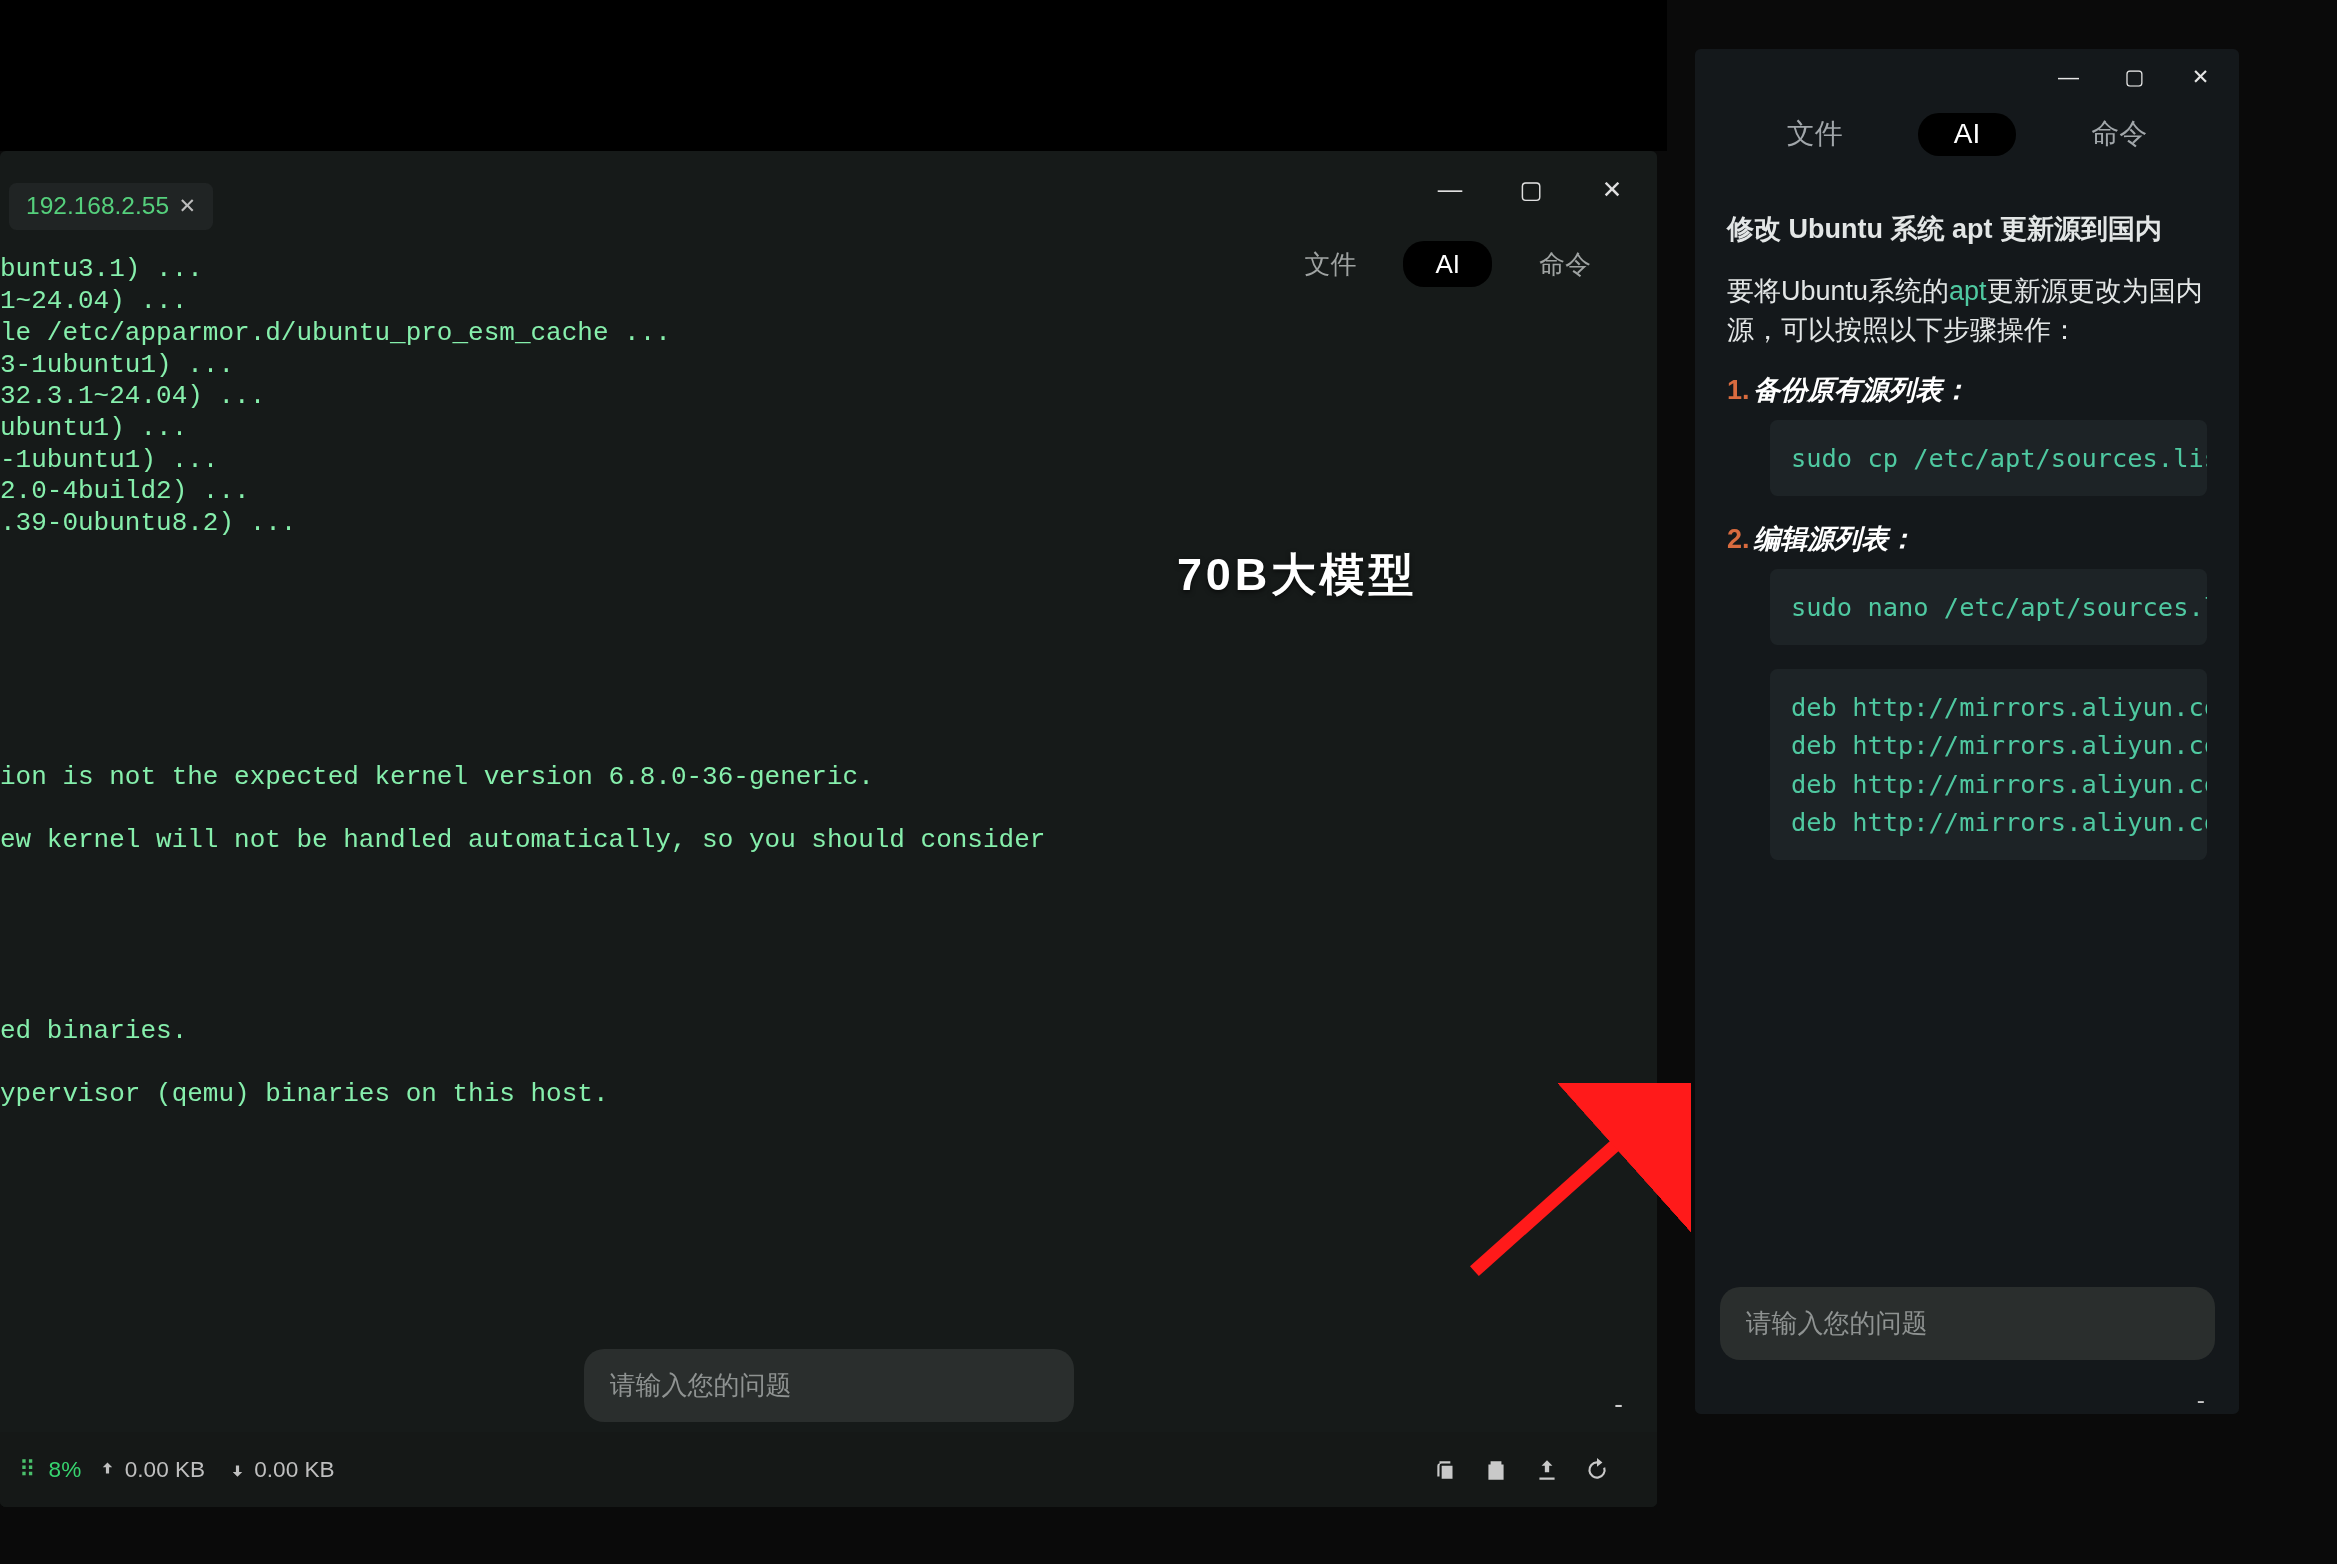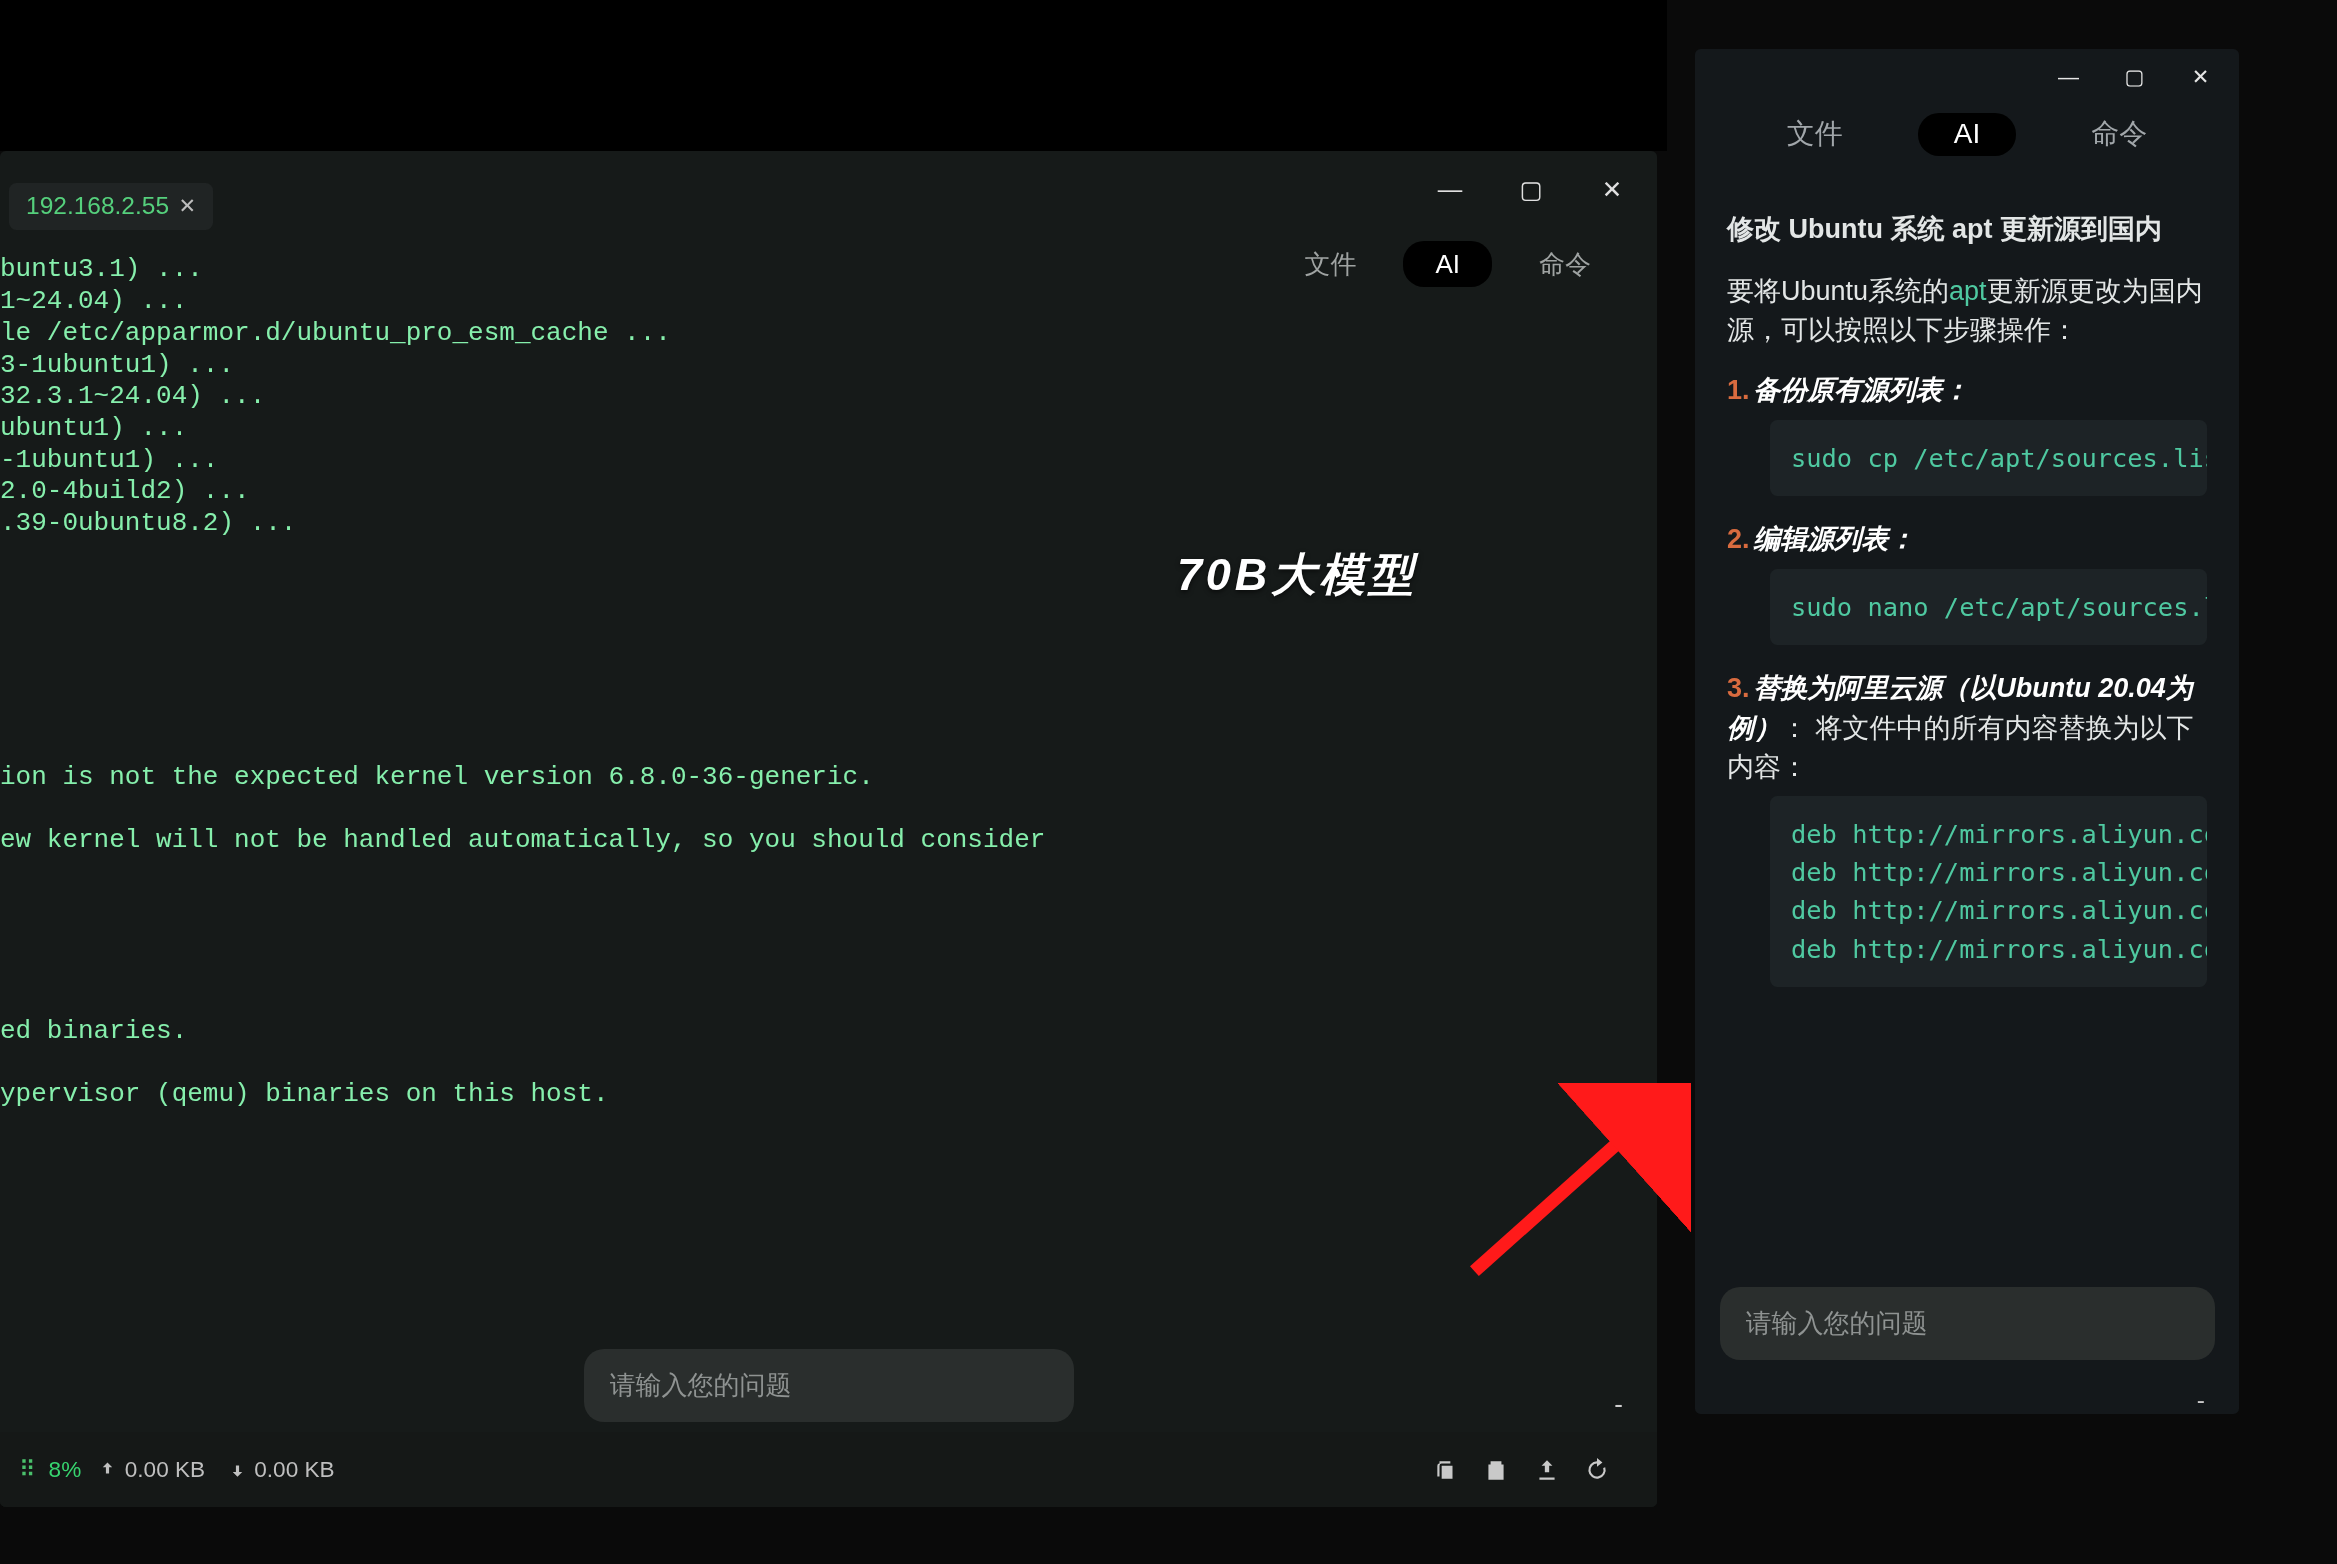--- a/index.html
+++ b/index.html
@@ -81,21 +81,20 @@
     color: #9fa3a2;
   }
   .term-tabs-right .pill {
     background: #000;
     color: #fff;
     padding: 7.5px 32px;
     border-radius: 21px;
   }
   .overlay-text {
     position: absolute;
-    font-style: italic;
     font-weight: 900;
     color: #fff;
     letter-spacing: 3.8px;
     text-shadow: 0 1.9px 5.6px rgba(0,0,0,0.6);
   }
   .overlay-1 { left: 1177px; top: 394px; font-size: 45px; }
   .overlay-2 { left: 1243px; top: 478px; font-size: 45px; }
 
   .term-status {
     position: absolute;
@@ -364,23 +363,20 @@
         <span class="bold">备份原有源列表：</span>
       </div>
       <div class="code-block">sudo cp /etc/apt/sources.list /etc/</div>
 
       <div class="li">
         <span class="num">2.</span>
         <span class="bold">编辑源列表：</span>
       </div>
       <div class="code-block">sudo nano /etc/apt/sources.list</div>
 
-      <div class="li" style="display:block;">
-        <span class="num">3.</span><span class="bold">替换为阿里云源（以Ubuntu 20.04为例）</span><span>： 将文件中的所有内容替换为以下内容：</span>
-      </div>
       <div class="code-block" id="step3-code" style="white-space: pre;">deb http://mirrors.aliyun.com/ubu
 deb http://mirrors.aliyun.com/ubu
 deb http://mirrors.aliyun.com/ubu
 deb http://mirrors.aliyun.com/ubu</div>
 
     </div>
   </div>
 
   <div class="ai-input-wrap">
     <input class="chat-input" placeholder="请输入您的问题" style="">

